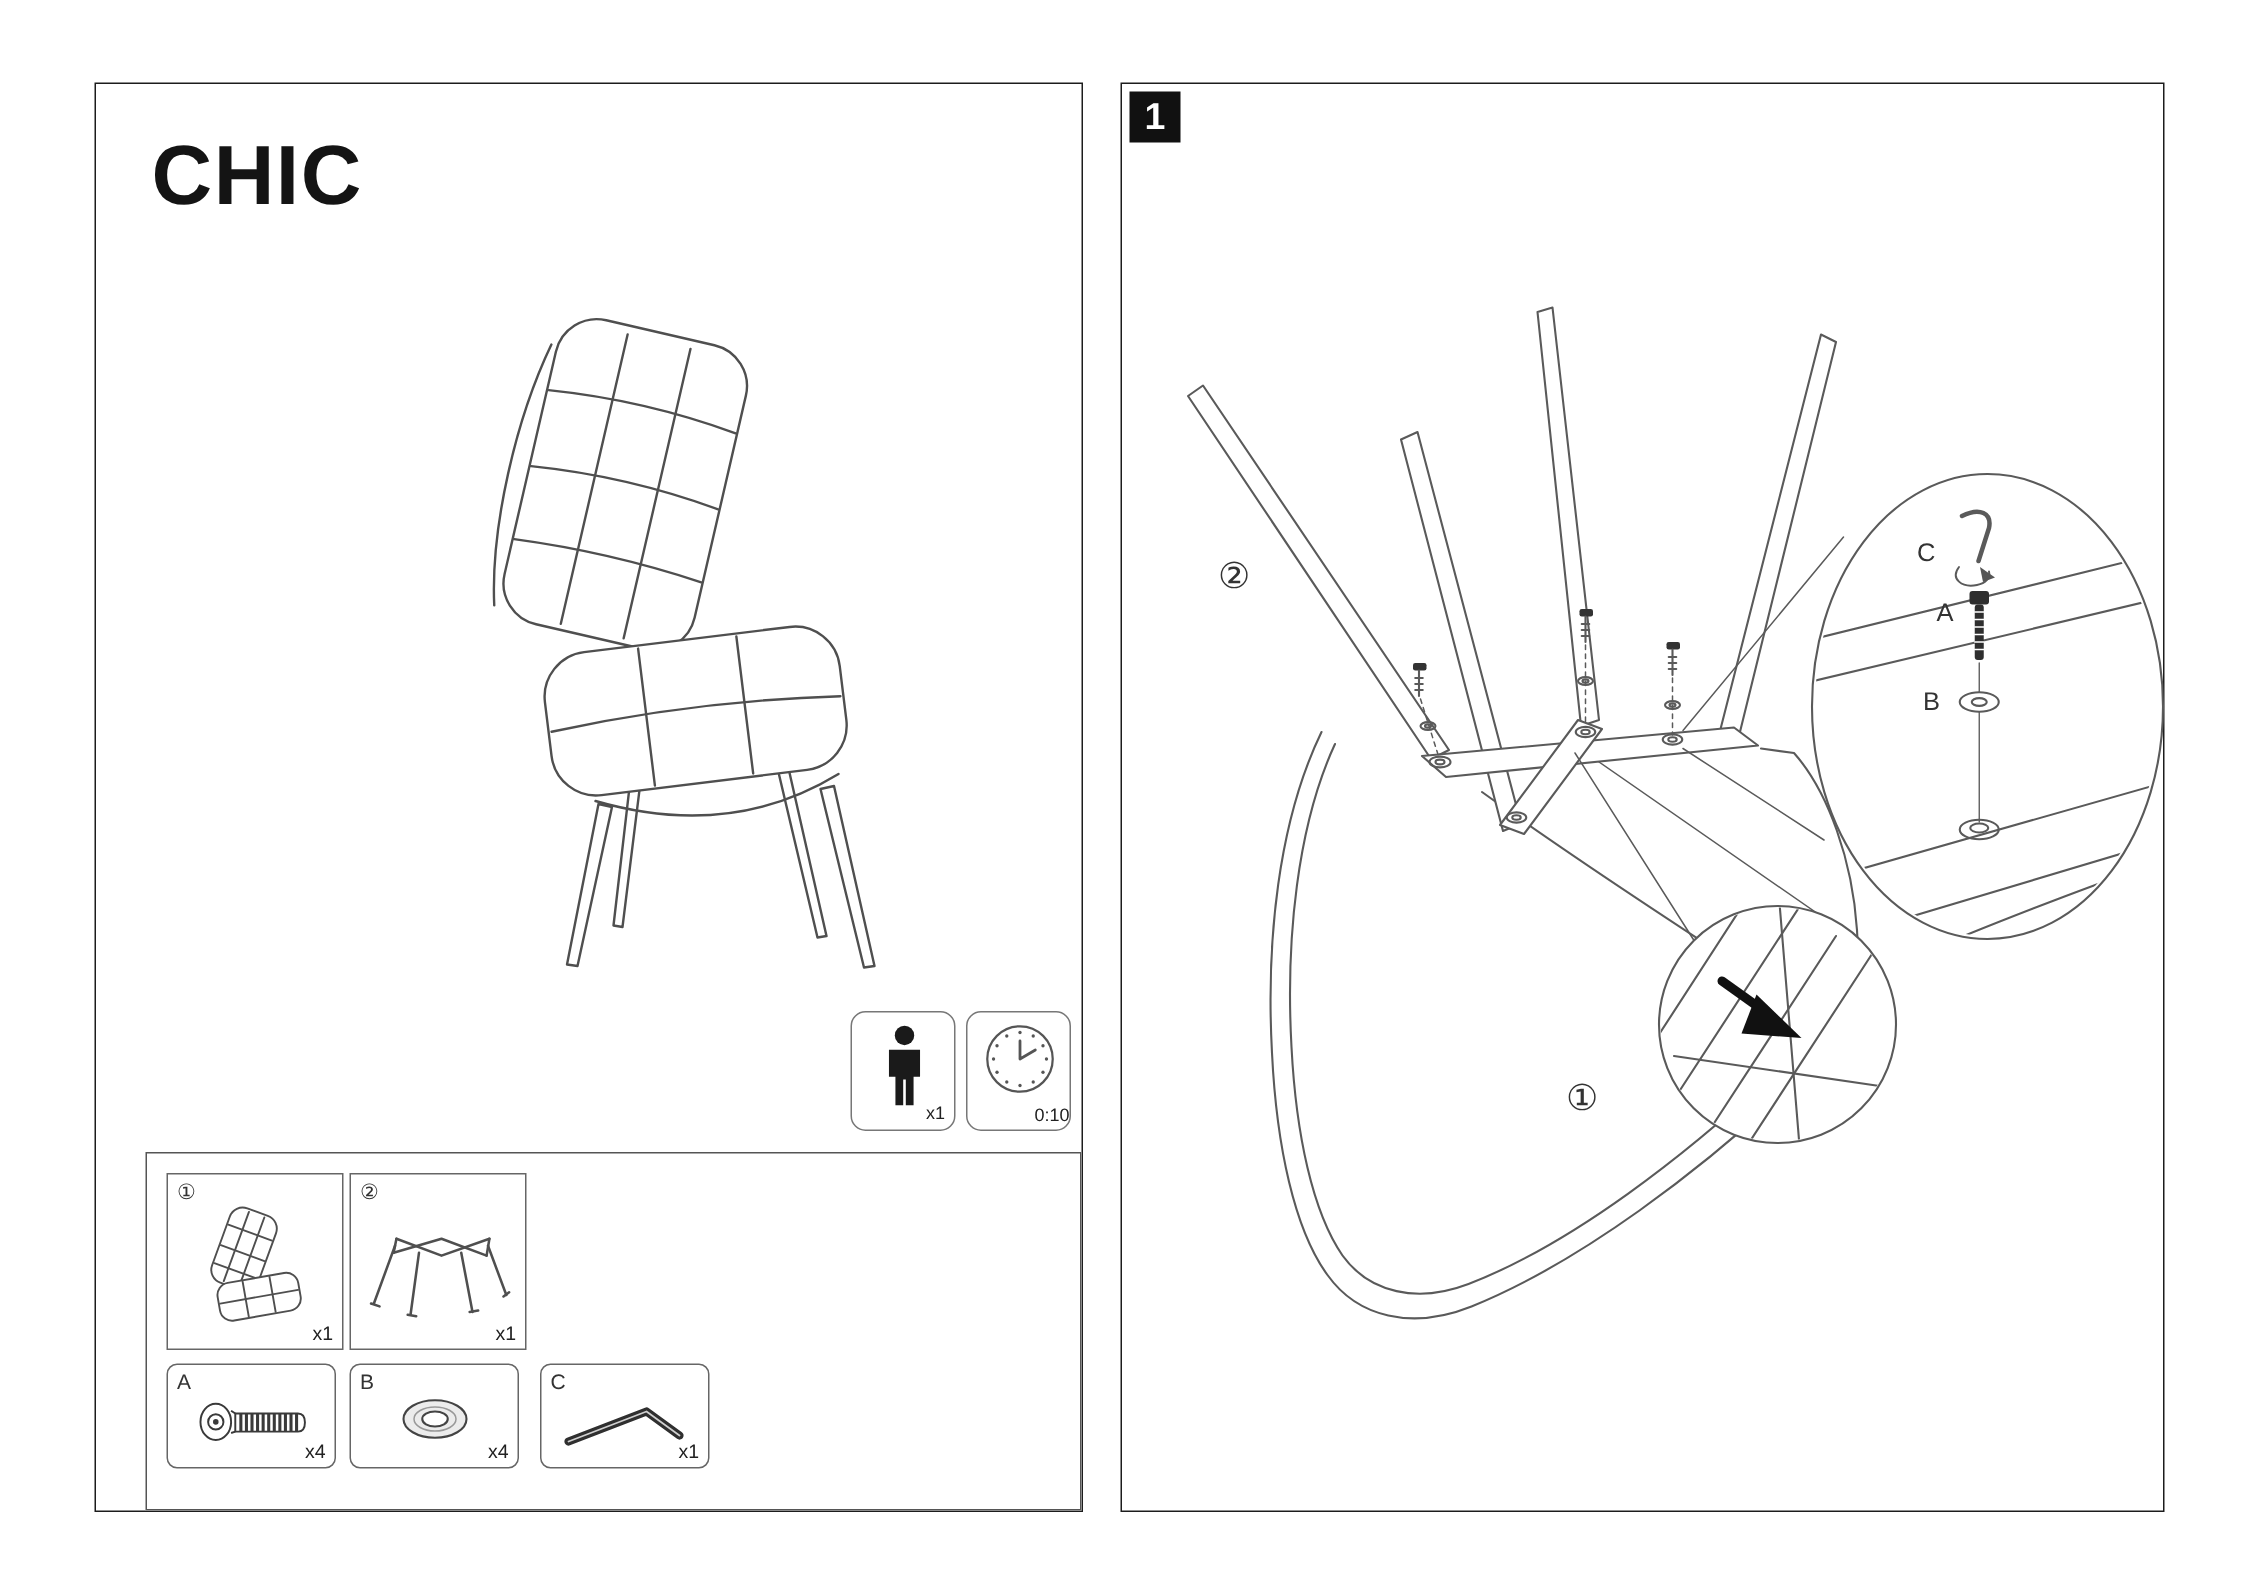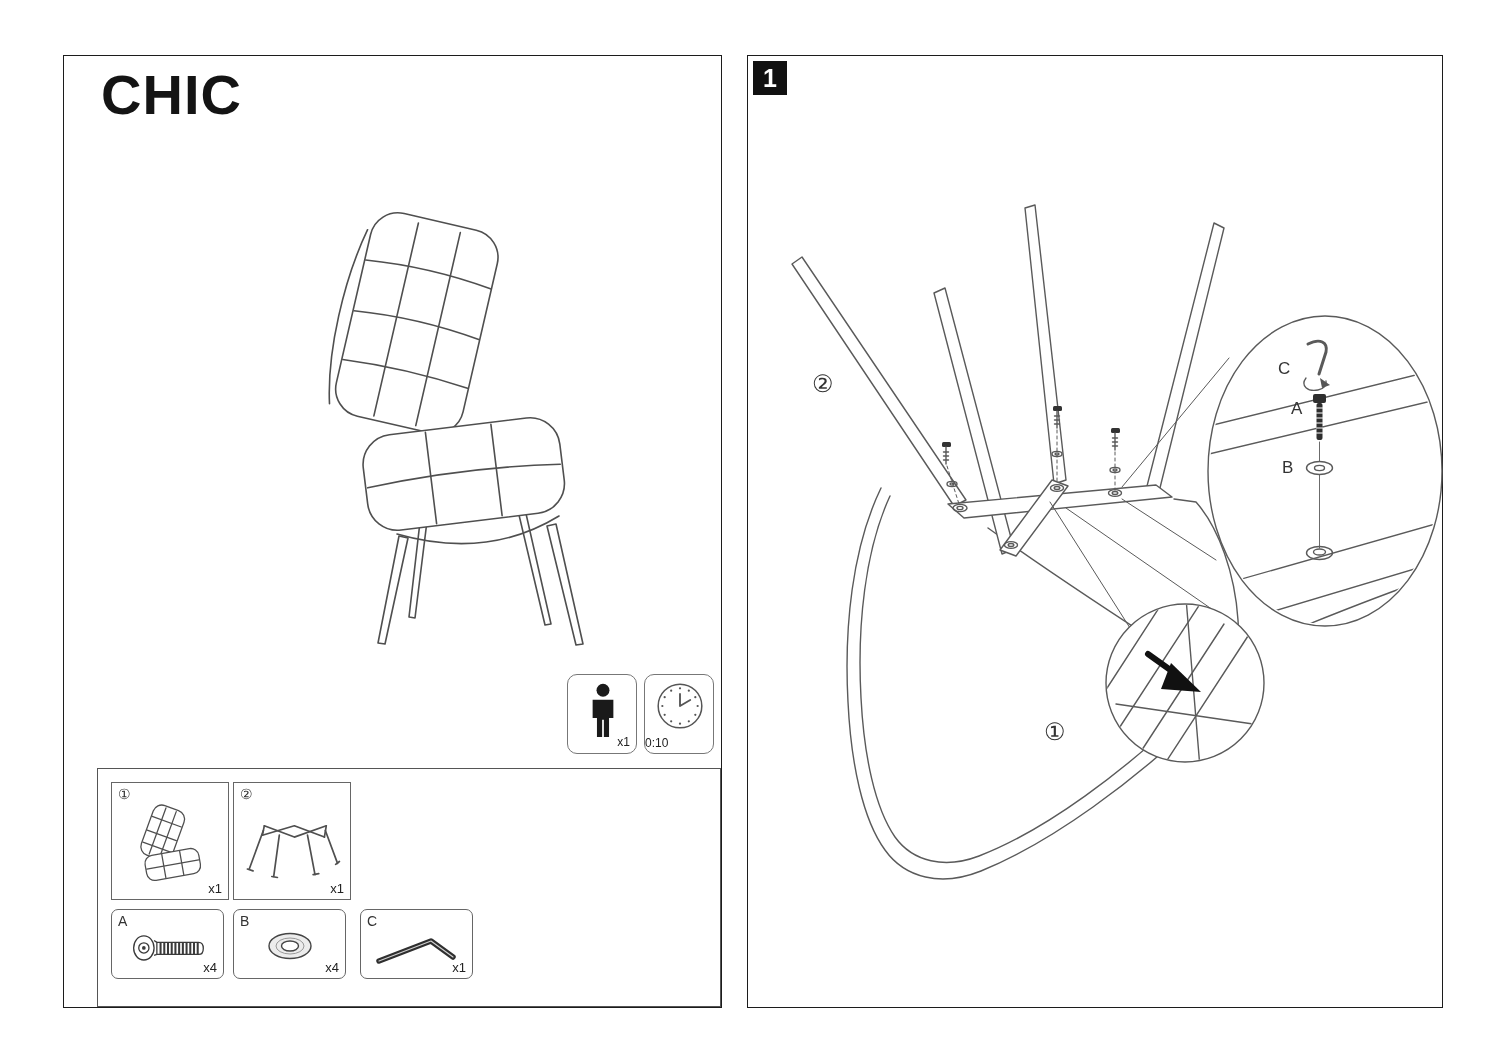--- a/index.html
+++ b/index.html
@@ -4,30 +4,30 @@
 <style>
   * { margin:0; padding:0; box-sizing:border-box; }
   html,body { background:#fff; }
   body { width:1500px; height:1060px; font-family:"Liberation Sans", sans-serif; color:#222; }
   .page { position:relative; width:1500px; height:1060px; background:#fff; overflow:hidden; }
 
   .panel { position:absolute; border:1.7px solid #1c1c1c; background:#fff; }
   .left-panel  { left:63px;  top:55px; width:659px; height:953px; }
   .right-panel { left:747px; top:55px; width:696px; height:953px; }
 
-  .title { position:absolute; left:37px; top:6px; font-size:56px; font-weight:800; letter-spacing:1px; color:#141414; }
+  .title { position:absolute; left:37px; top:28px; font-size:56px; font-weight:800; letter-spacing:1px; color:#141414; }
 
   .chair-art { position:absolute; left:175px; top:130px; }
 
   .meta-row { position:absolute; left:503px; top:618px; display:flex; gap:7px; }
   .meta-box { position:relative; width:70px; height:80px; border:1.5px solid #777; border-radius:10px; background:#fff; }
   .person-svg { position:absolute; left:16px; top:8px; }
   .clock-svg  { position:absolute; left:9px;  top:5px; }
   .meta-qty  { position:absolute; right:6px; bottom:4px; font-size:12px; color:#222; }
-  .meta-time { position:absolute; left:0; right:0; bottom:3px; text-align:left; font-size:12px; color:#222; }
+  .meta-time { position:absolute; left:0; right:0; bottom:3px; text-align:right; font-size:12px; color:#222; }
 
   .parts-box { position:absolute; left:33px; top:712px; width:624px; height:239px; border:1.4px solid #555; background:#fff; }
   .part-box { position:absolute; border:1.3px solid #666; background:#fff; }
   .pb-1 { left:13px;  top:13px;  width:118px; height:118px; }
   .pb-2 { left:135px; top:13px;  width:118px; height:118px; }
   .pb-a { left:13px;  top:140px; width:113px; height:70px; border-radius:7px; }
   .pb-b { left:135px; top:140px; width:113px; height:70px; border-radius:7px; }
   .pb-c { left:262px; top:140px; width:113px; height:70px; border-radius:7px; }
   .part-id  { position:absolute; left:6px; top:3px; font-size:14px; color:#333; }
   .part-qty { position:absolute; right:6px; bottom:3px; font-size:13px; color:#222; }

